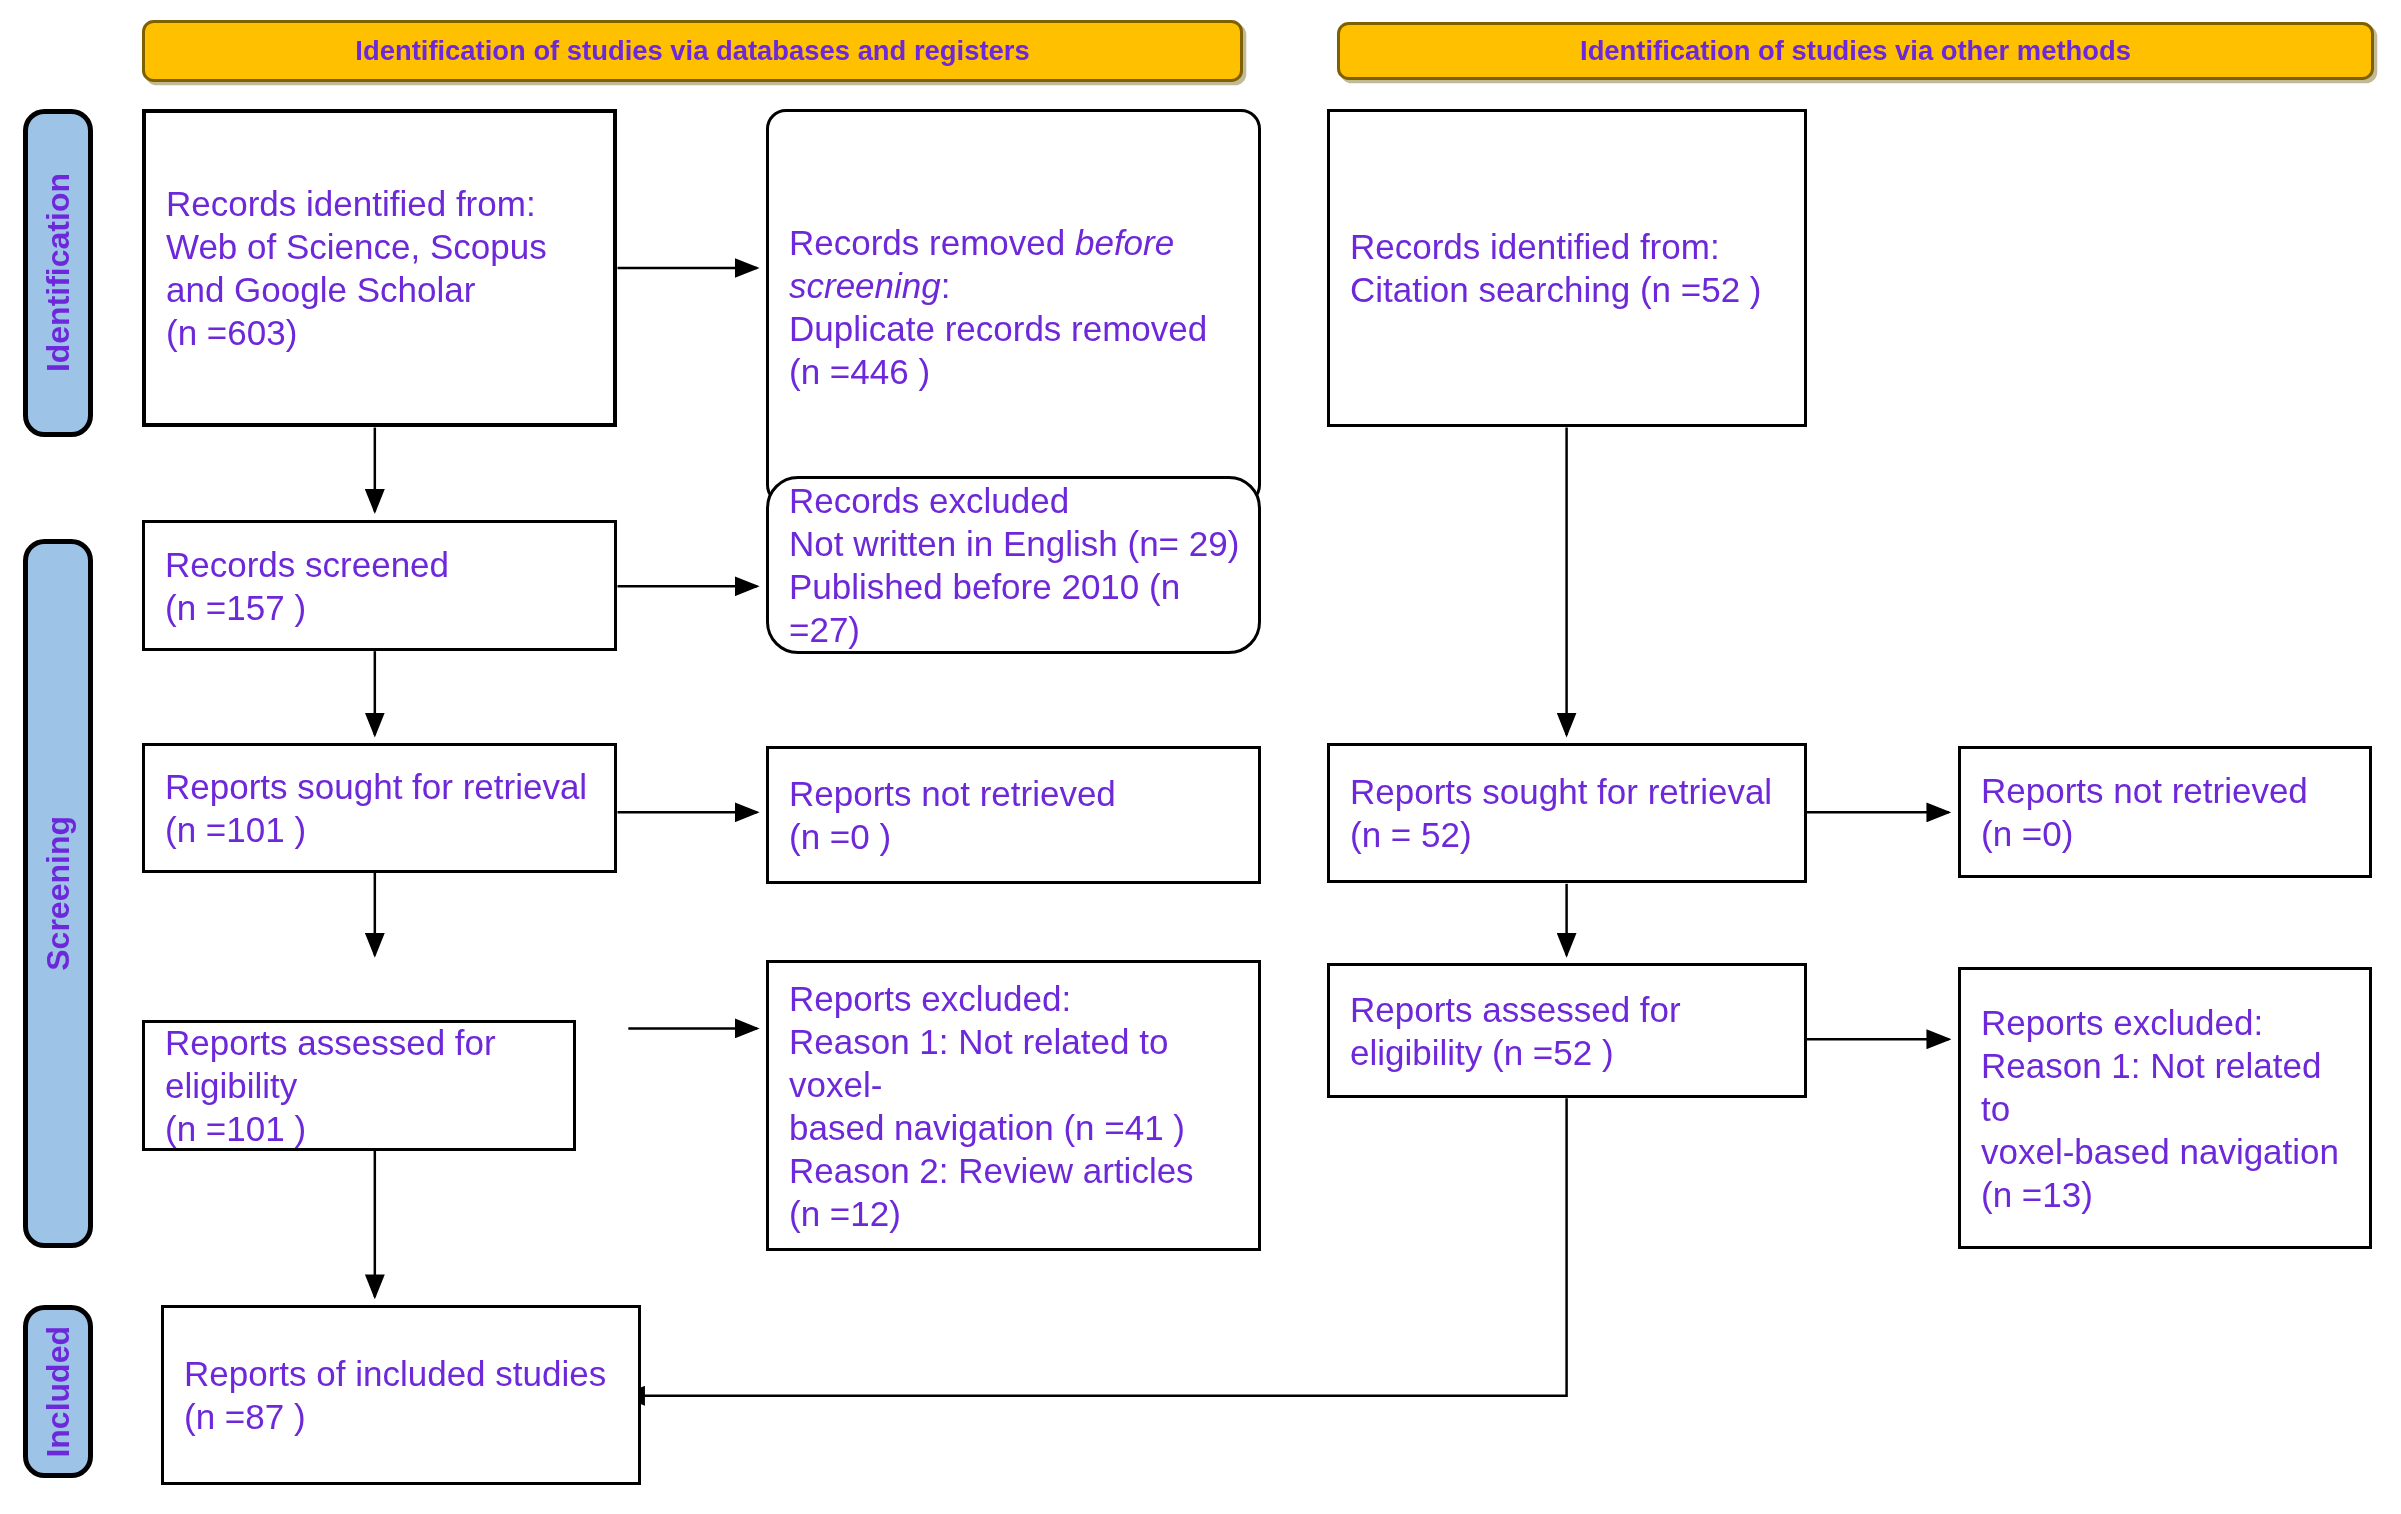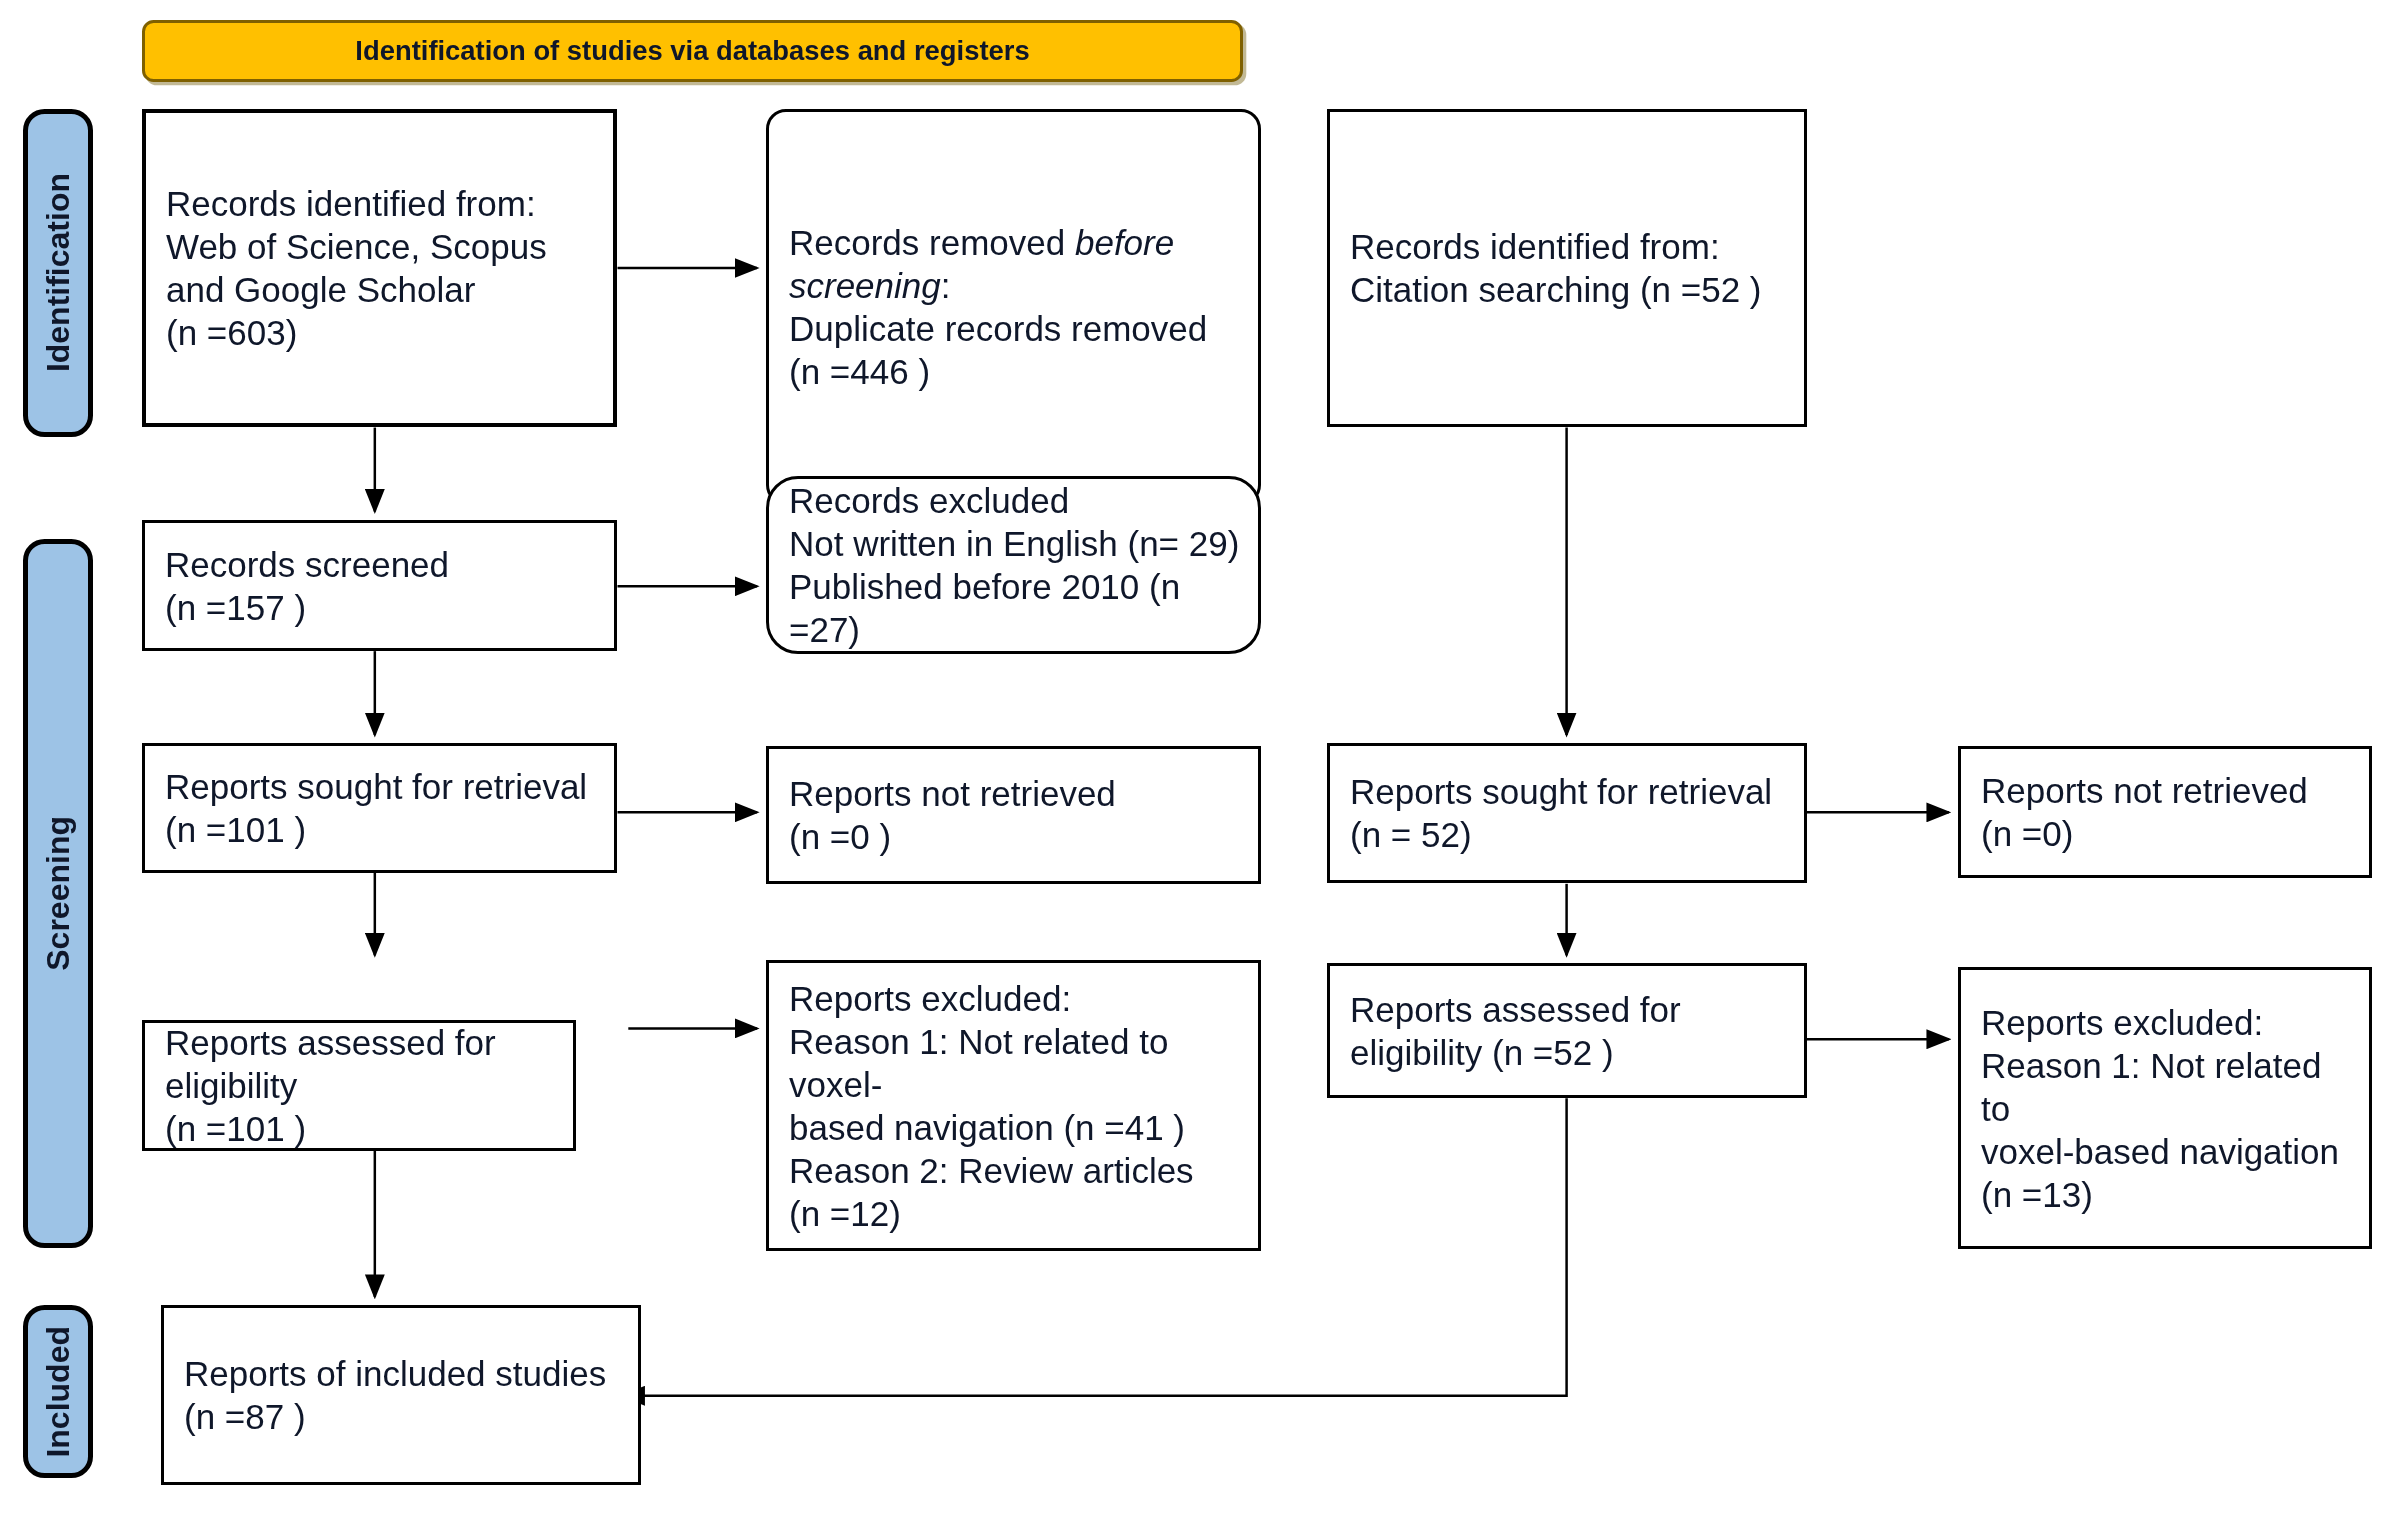--- a/index.html
+++ b/index.html
@@ -2,21 +2,21 @@
 <html style="font-size:13.3px"><head>
 <meta charset="utf-8">
 <style>
   html, body { margin: 0; padding: 0; background: #ffffff; }
   .canvas {
     position: relative;
     width: 2401px;
     height: 1515px;
     background: #ffffff;
     font-family: "Liberation Sans", "DejaVu Sans", sans-serif;
-    color: #0f172a;
+    color: #6d28d9;
   }
   .arrows { position: absolute; left: 0; top: 0; width: 2401px; height: 1515px; }
   .arrows line, .arrows polyline { stroke: #000; stroke-width: 3; fill: none; }
 
   .hdr {
     position: absolute;
     box-sizing: border-box;
     background: #FFC000;
     border: 3.3px solid #7F6000;
     border-radius: 11.6px;
@@ -79,20 +79,23 @@
     <line x1="1885" y1="514" x2="1885" y2="884" marker-end="url(#ah)"></line>
     <line x1="2174" y1="977" x2="2345" y2="977" marker-end="url(#ah)"></line>
     <line x1="1885" y1="1063" x2="1885" y2="1149" marker-end="url(#ah)"></line>
     <line x1="2174" y1="1250" x2="2345" y2="1250" marker-end="url(#ah)"></line>
     <polyline points="1885,1321 1885,1679 749,1679" marker-end="url(#ah)"></polyline>
   </svg>
 
   <div class="hdr" style="left:142px; top:20px; width:1101px; height:62px;">
     <span>Identification of studies via databases and registers</span>
   </div>
+  <div class="hdr" style="left:1337px; top:22.4px; width:1037px; height:58px;">
+    <span>Identification of studies via other methods</span>
+  </div>
 
   <div class="side" style="left:23px; top:109px; width:70px; height:328px;">
     <span class="vtext">Identification</span>
   </div>
   <div class="side" style="left:23px; top:539px; width:70px; height:709px;">
     <span class="vtext">Screening</span>
   </div>
   <div class="side" style="left:23px; top:1305px; width:70px; height:173px;">
     <span class="vtext">Included</span>
   </div>

